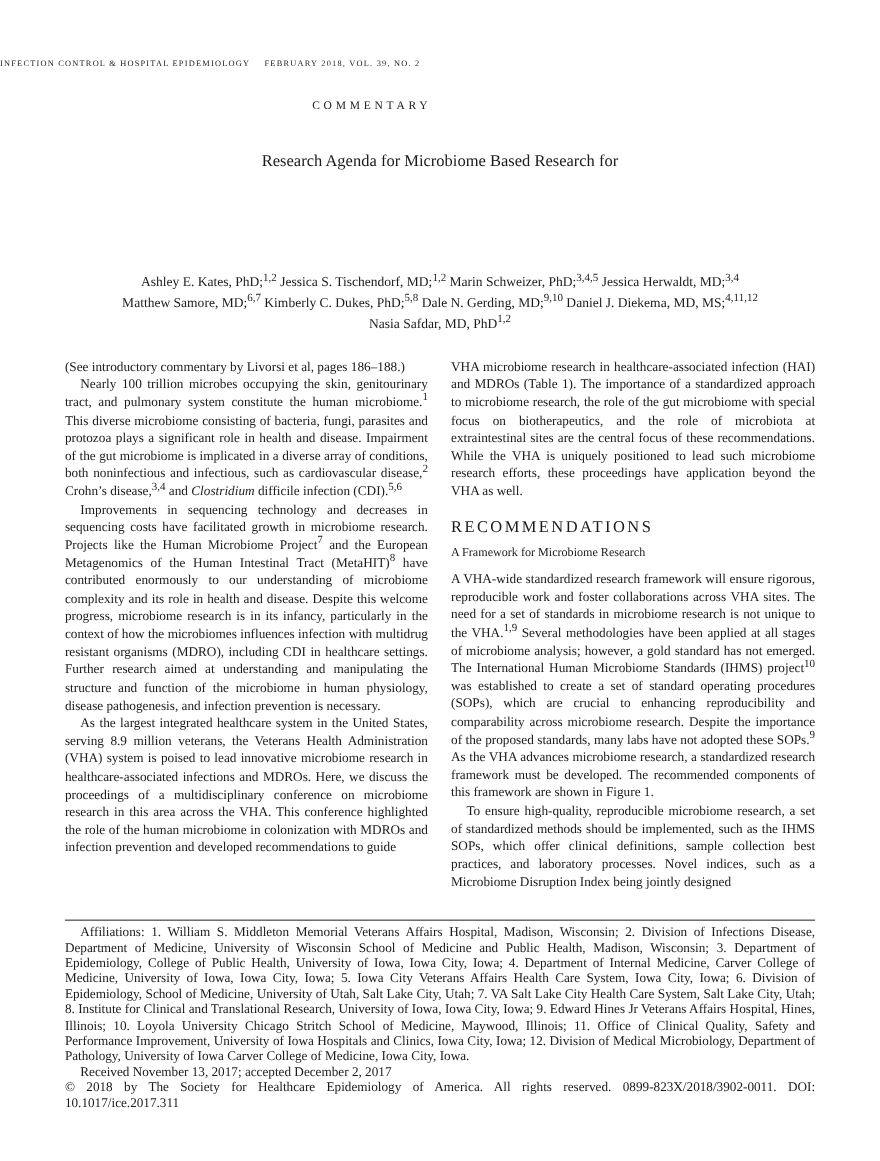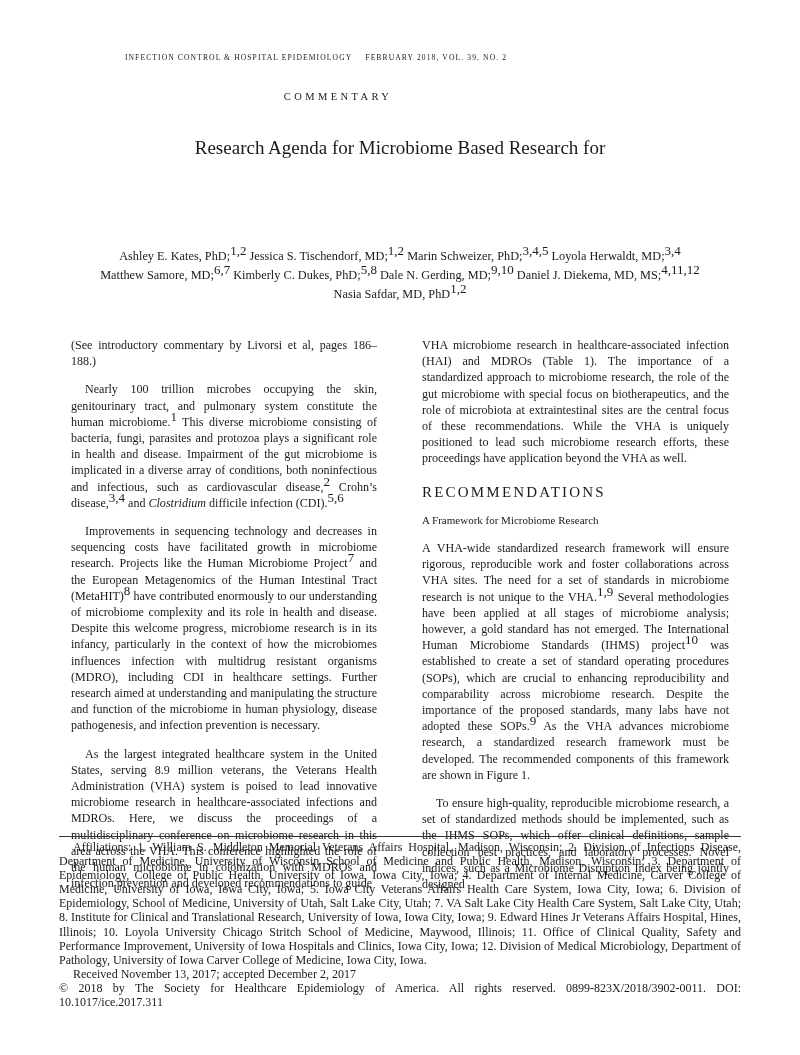--- a/index.html
+++ b/index.html
@@ -1,31 +1,31 @@
 <!DOCTYPE html>
 <html><head>
 <meta charset="utf-8">
 <style>
   html, body { margin: 0; padding: 0; background: #ffffff; }
   body { width: 800px; height: 1055px; position: relative; overflow: hidden;
          font-family: "Liberation Serif", "DejaVu Serif", serif; color: #1a1a1a; }
-  .running-head { position: absolute; top: 53px; left: 0; width: 632px; text-align: center;
+  .running-head { position: absolute; top: 53px; left: 0; width: 632px; text-align: left;
          font-size: 7.6px; letter-spacing: 1.1px; text-transform: uppercase; }
   .running-head .gap { display: inline-block; width: 10px; }
   .section-label { position: absolute; top: 91px; left: 0; width: 676px; text-align: center;
          font-size: 10.5px; letter-spacing: 3.4px; }
   .title { position: absolute; top: 134px; left: 100px; width: 600px; text-align: center;
-         font-size: 19px; line-height: 27px; margin: 0; font-weight: normal; }
+         font-size: 15px; line-height: 27px; margin: 0; font-weight: normal; }
   .authors { position: absolute; top: 247px; left: 40px; width: 720px; text-align: center;
          font-size: 12.3px; line-height: 19px; }
-  sup { font-size: 13px; line-height: 0; vertical-align: 5px; }
+  sup { font-size: 10px; line-height: 0; vertical-align: 5px; }
   .col { position: absolute; top: 325px; font-size: 12.05px; line-height: 16.2px; text-align: justify; }
   .col-left { left: 59px; width: 330px; }
   .col-right { left: 410px; width: 331px; }
-  .col p { margin: 12px; }
+  .col p { margin: 0; }
   .indent { text-indent: 14px; }
   .rec-head { margin-top: 17px !important; font-size: 15px; letter-spacing: 2.2px; text-transform: uppercase; }
   .sub-head { margin-top: 6px !important; margin-bottom: 8px !important; font-size: 11px; font-weight: normal; }
   .footnote-rule { position: absolute; top: 836px; left: 59px; width: 682px; height: 0; border-top: 0.8px solid #333; }
   .footnotes { position: absolute; top: 840px; left: 59px; width: 682px; font-size: 12px; line-height: 14.1px; text-align: justify; }
   .footnotes p { margin: 0; }
   .fn-indent { text-indent: 14px; }
   em { }
 </style>
 </head>
@@ -40,21 +40,21 @@
 
 <h1 class="title">
   <span>Research Agenda for Microbiome Based Research for</span><br>
   <br>
 </h1>
 
 <div class="authors">
   <span><span>Ashley E. Kates, PhD;</span><sup>1,2</sup></span>
   <span><span>Jessica S. Tischendorf, MD;</span><sup>1,2</sup></span>
   <span><span>Marin Schweizer, PhD;</span><sup>3,4,5</sup></span>
-  <span><span>Loyola Herwaldt, MD;</span><sup>3,4</sup></span><br>
+  <span><span>Jessica Herwaldt, MD;</span><sup>3,4</sup></span><br>
   <span><span>Matthew Samore, MD;</span><sup>6,7</sup></span>
   <span><span>Kimberly C. Dukes, PhD;</span><sup>5,8</sup></span>
   <span><span>Dale N. Gerding, MD;</span><sup>9,10</sup></span>
   <span><span>Daniel J. Diekema, MD, MS;</span><sup>4,11,12</sup></span><br>
   <span><span>Nasia Safdar, MD, PhD</span><sup>1,2</sup></span>
 </div>
 
 <div class="col col-left">
   <p>(See introductory commentary by Livorsi et al, pages 186–188.)</p>
   <p class="indent"><span>Nearly 100 trillion microbes occupying the skin, genitourinary tract, and pulmonary system constitute the human microbiome.</span><sup>1</sup><span> This diverse microbiome consisting of bacteria, fungi, parasites and protozoa plays a significant role in health and disease. Impairment of the gut microbiome is implicated in a diverse array of conditions, both noninfectious and infectious, such as cardiovascular disease,</span><sup>2</sup><span> Crohn’s disease,</span><sup>3,4</sup><span> and </span><em>Clostridium</em><span> difficile infection (CDI).</span><sup>5,6</sup></p>

